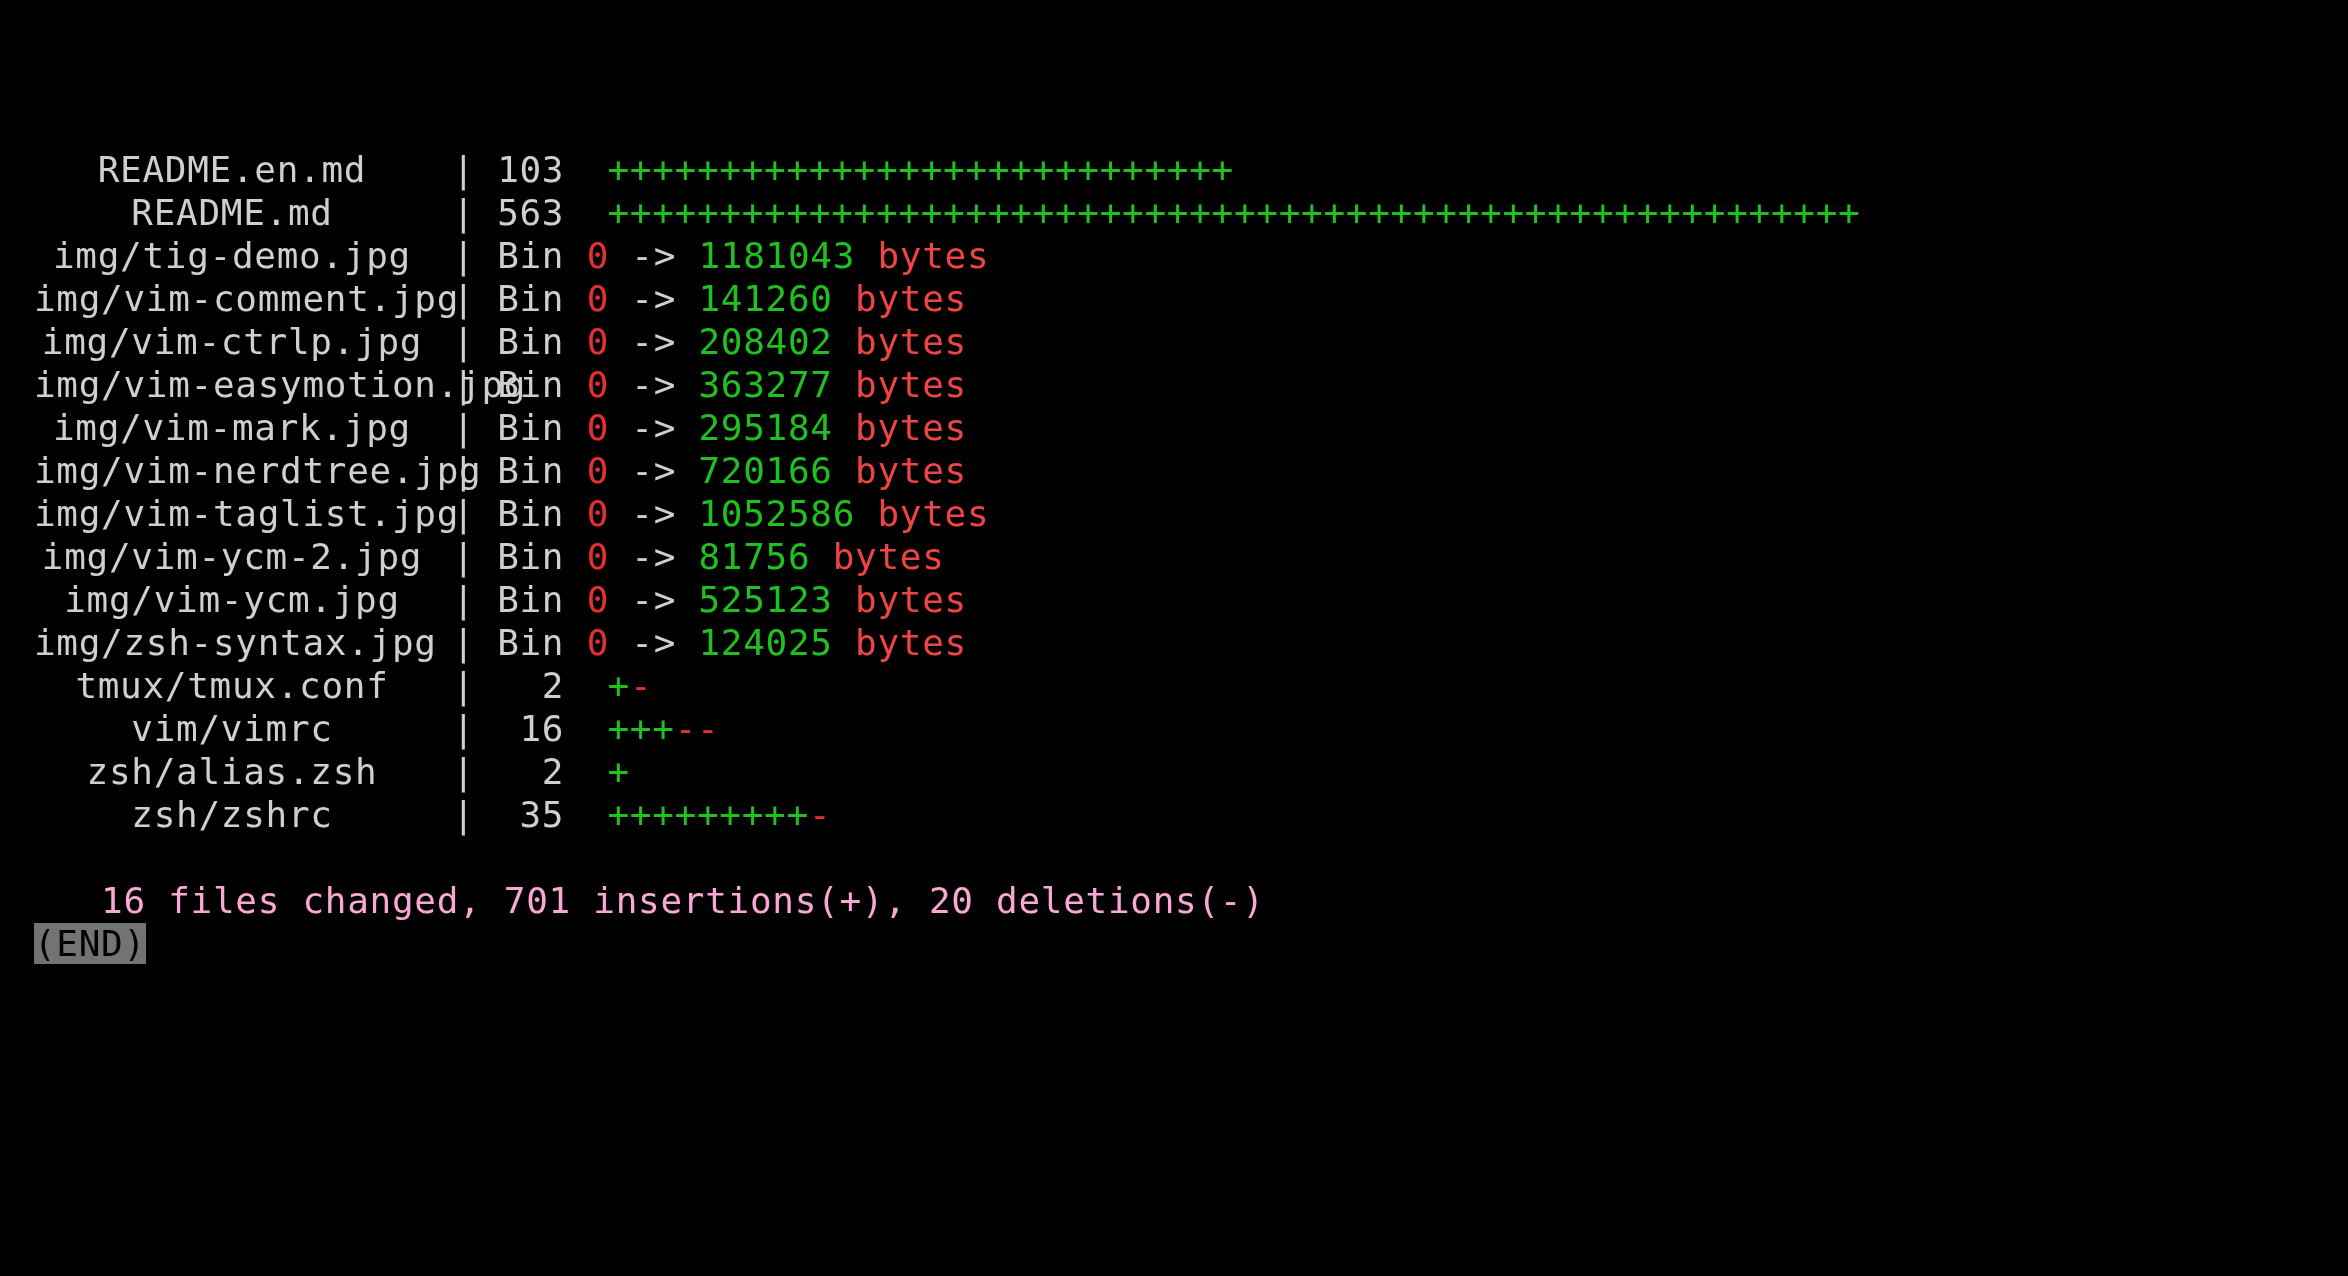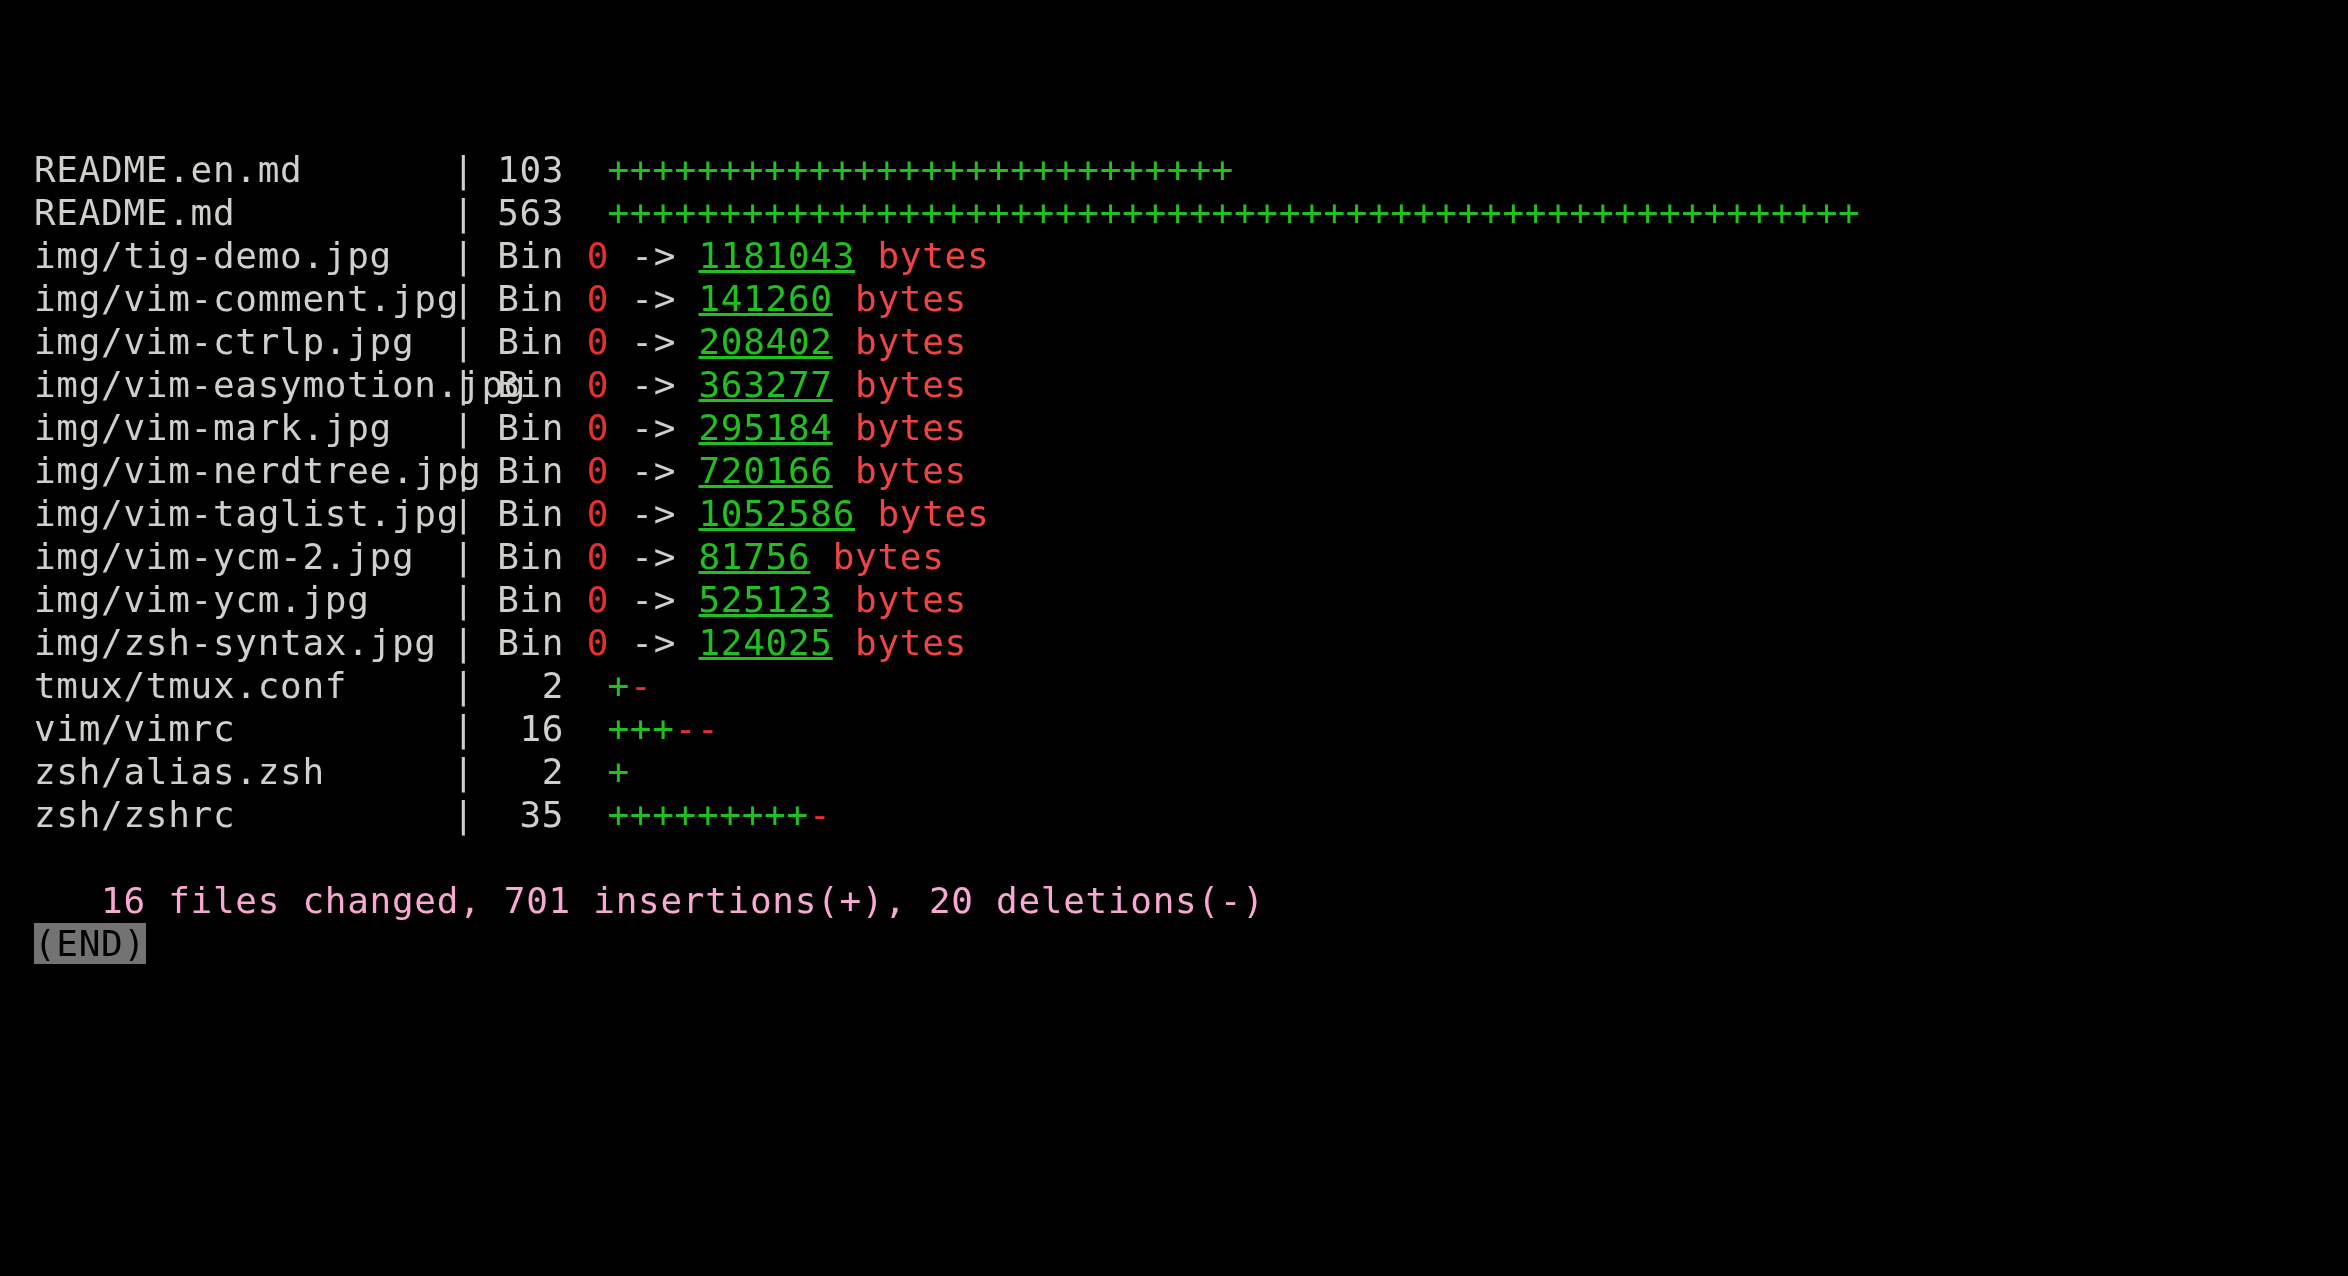--- a/index.html
+++ b/index.html
@@ -15,29 +15,29 @@
     font-size: 36px;
     line-height: 43px;
     white-space: pre;
     color: #d0cfcc;
     padding-top: 62px;
     padding-left: 34px;
     letter-spacing: 0.7px;
     font-weight: 400;
   }
   .row { display: block; }
-  .filename { display: inline-block; width: 396px; }
+  .filename { display: inline-block; width: 396px; text-align: center; }
   .pipe { color: #d0cfcc; }
   .stat { display: inline-block; width: 88px; text-align: left; }
   .plus { color: #20c020; }
   .minus { color: #e43030; }
   .bin-label { color: #d0cfcc; margin-top: 24px; }
   .bin-from { color: #e43030; }
   .arrow { color: #d0cfcc; }
-  .bin-to { color: #20c020; text-decoration: underline; }
+  .bin-to { color: #20c020; }
   .bytes-word { color: #ef4444; }
   .summary { color: #f9a8d4; }
   .end {
     background: #737373;
     color: #000000;
   }
 </style>
 </head>
 <body>
 

